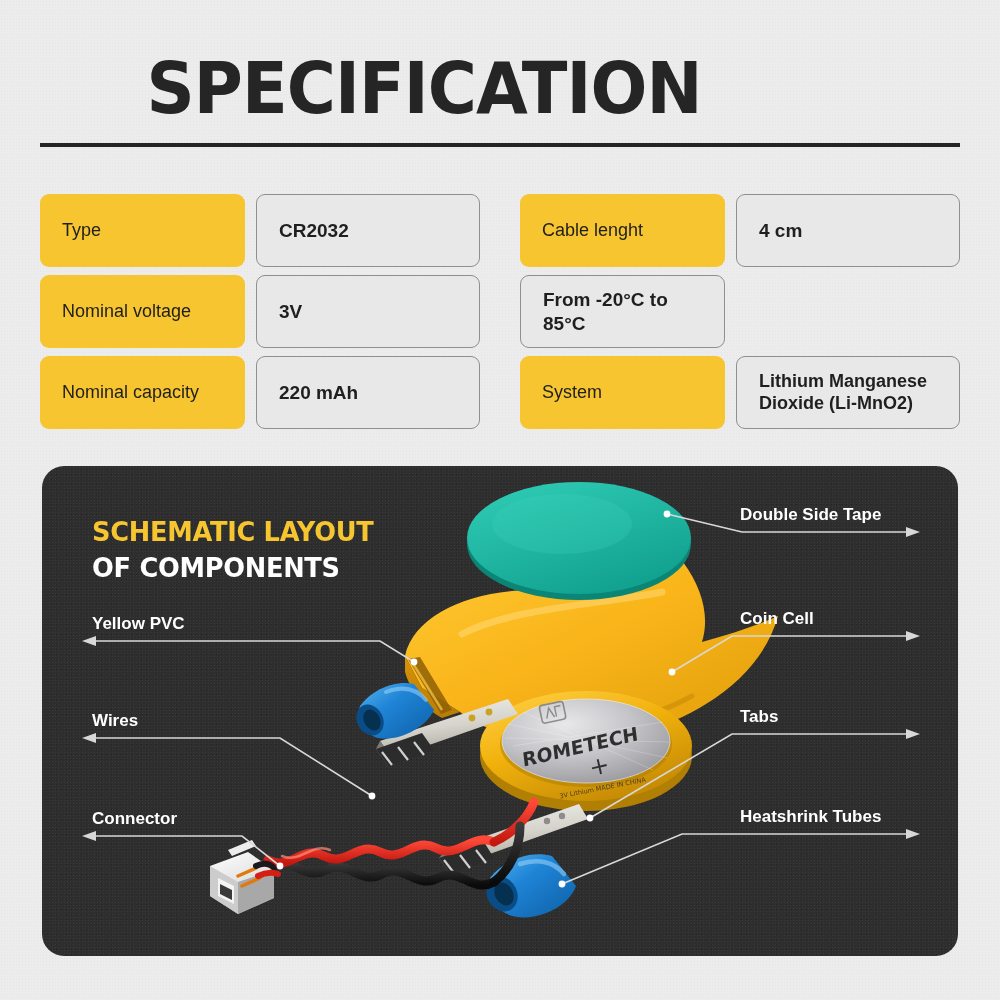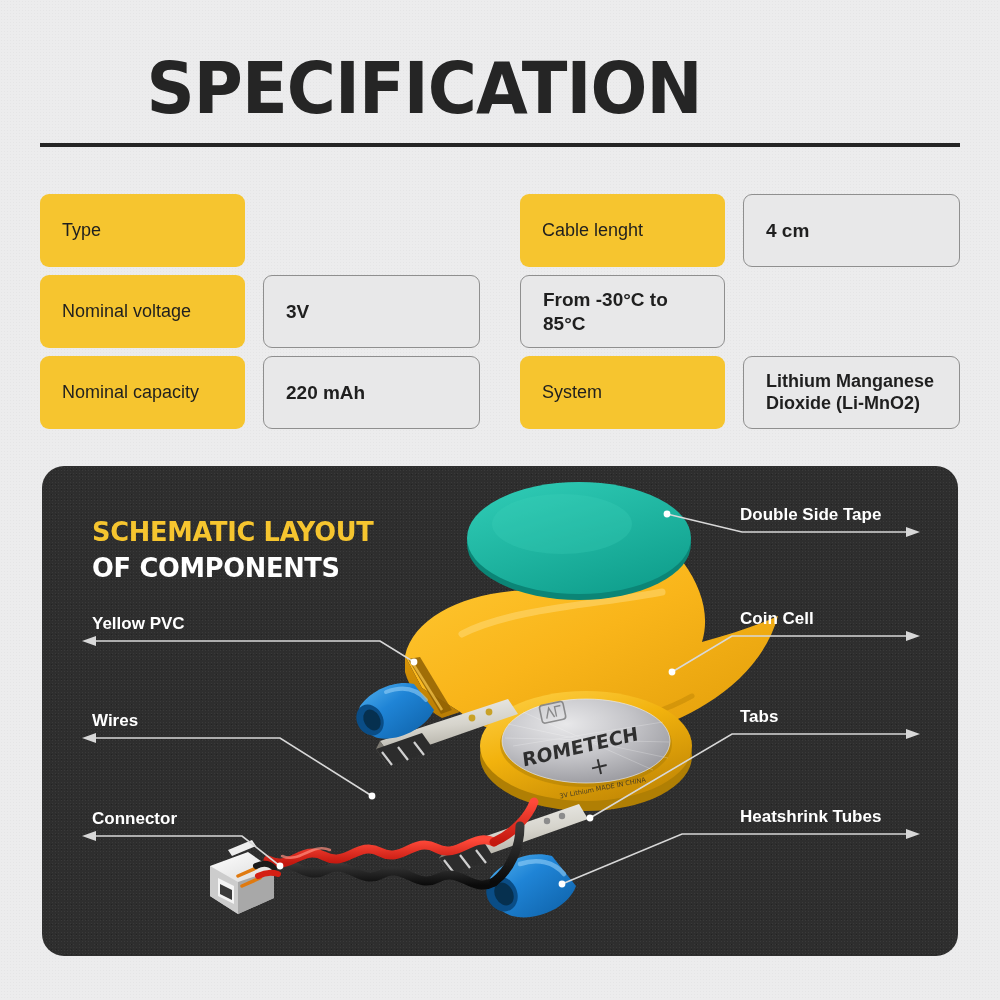--- a/index.html
+++ b/index.html
@@ -55,21 +55,21 @@
     left: 40px; top: 194px;
     width: 920px;
     display: grid;
     grid-template-columns: 1fr 1fr;
     column-gap: 40px;
     row-gap: 8px;
   }
   .spec-row {
     display: grid;
     grid-template-columns: 205px 1fr;
-    column-gap: 18px;
+    column-gap: 11px;
     height: 73px;
     border-radius: 32px;
   }
   .spec-key {
     background: #f6c52f;
     border-radius: 9px;
     display: flex;
     align-items: center;
     padding: 0 22px;
     font-size: 18px;
@@ -148,34 +148,35 @@
 
 <div class="wrap">
 
   <div class="title">SPECIFICATION</div>
   <div class="title-rule"></div>
 
   <div class="spec-grid">
 
     <div class="spec-row">
       <div class="spec-key">Type</div>
+      <div class="spec-val">CR2032</div>
     </div>
 
     <div class="spec-row">
       <div class="spec-key">Cable lenght</div>
       <div class="spec-val">4 cm</div>
     </div>
 
     <div class="spec-row">
       <div class="spec-key">Nominal voltage</div>
       <div class="spec-val">3V</div>
     </div>
 
     <div class="spec-row">
-      <div class="spec-val">From -30°C to 85°C</div>
+      <div class="spec-val">From -20°C to 85°C</div>
     </div>
 
     <div class="spec-row">
       <div class="spec-key">Nominal capacity</div>
       <div class="spec-val">220 mAh</div>
     </div>
 
     <div class="spec-row">
       <div class="spec-key">System</div>
       <div class="spec-val small">Lithium Manganese Dioxide (Li-MnO2)</div>

